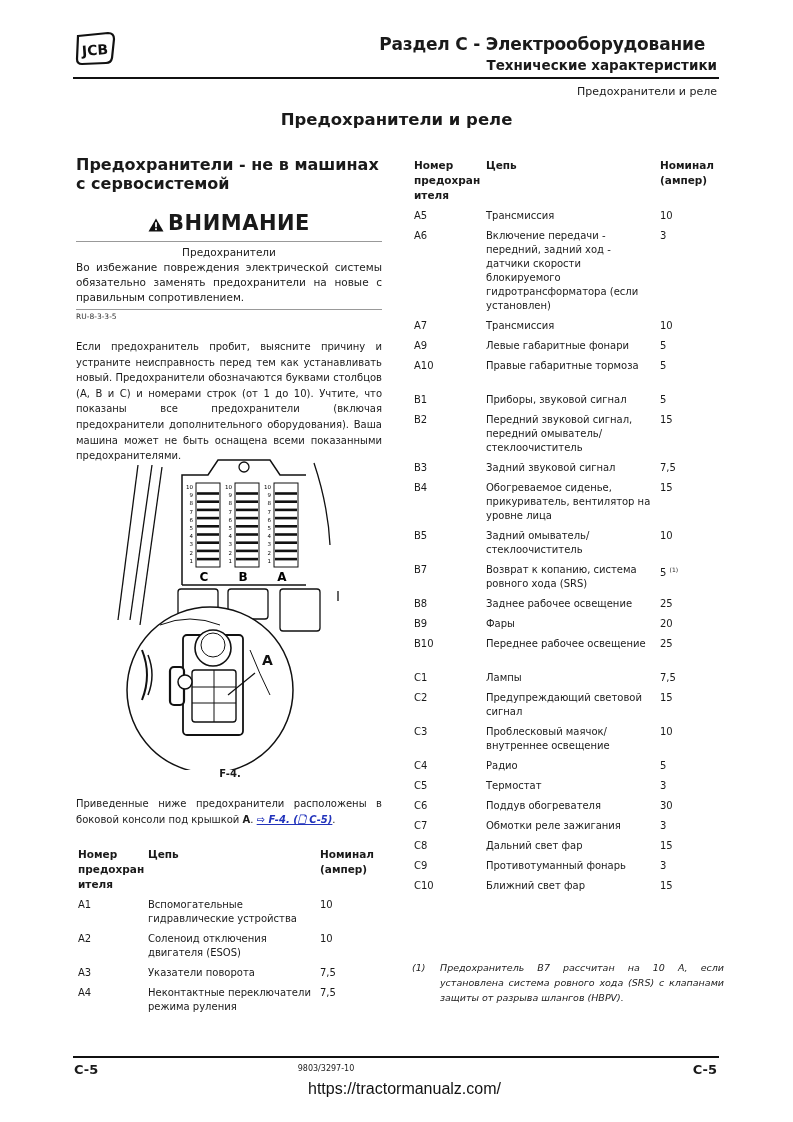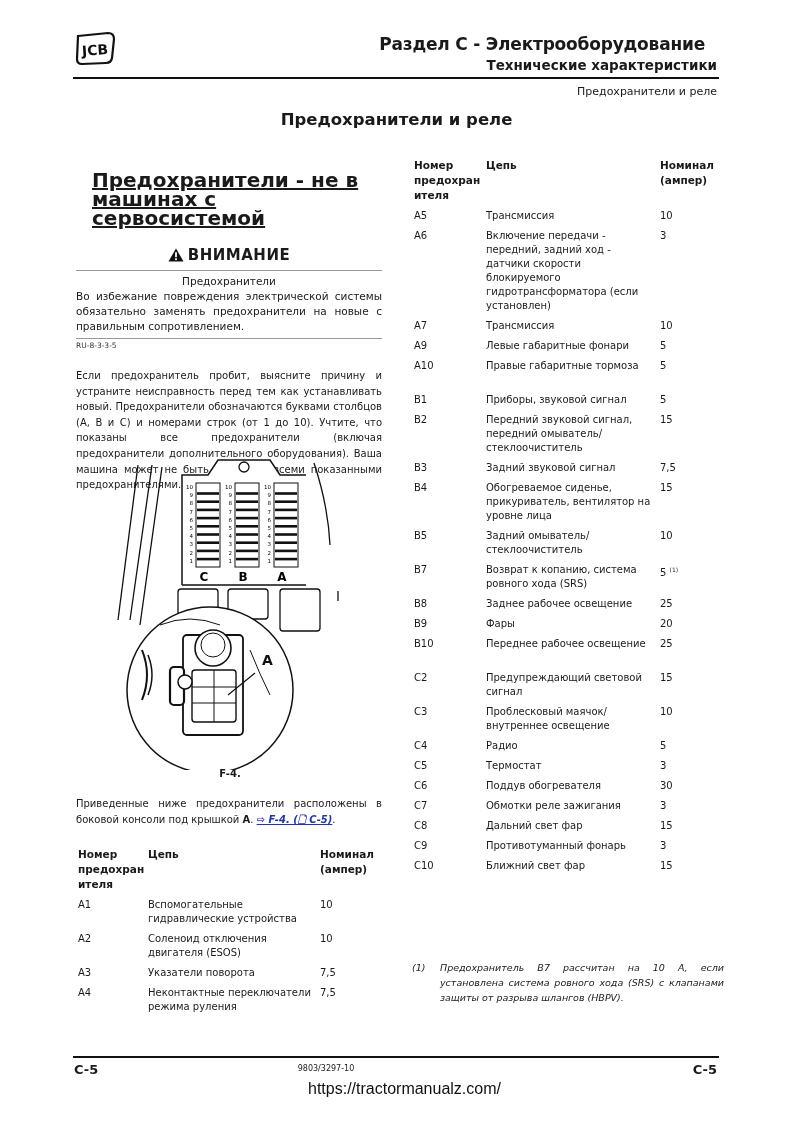--- a/index.html
+++ b/index.html
@@ -7,22 +7,22 @@
          font-family:"DejaVu Sans", sans-serif; color:#1a1a1a; }
   .abs { position:absolute; }
   #logo { left:74px; top:30px; width:42px; height:36px; }
   #hdr-title { right:88px; top:34px; font-size:17px; font-weight:bold; text-align:right; white-space:nowrap; letter-spacing:-0.2px;}
   #hdr-sub { right:76px; top:57px; font-size:13.5px; font-weight:bold; text-align:right; white-space:nowrap;}
   #hdr-rule { left:73px; right:74px; top:77px; height:2px; background:#111; }
   #hdr-topic { right:76px; top:85px; font-size:11px; text-align:right; white-space:nowrap; }
   #page-title { left:0; width:793px; top:110px; font-size:16.5px; font-weight:bold; text-align:center; }
 
   #left { left:76px; top:155px; width:306px; }
-  .sec-h { font-size:20px; font-weight:bold; line-height:19px; margin:16px;text-decoration:underline; }
-  .warn-h { text-align:center; font-size:15px; font-weight:bold; margin-top:18px; letter-spacing:0.5px;}
+  .sec-h { font-size:16px; font-weight:bold; line-height:19px; margin:0; }
+  .warn-h { text-align:center; font-size:21px; font-weight:bold; margin-top:18px; letter-spacing:0.5px;}
   .warn-h svg { vertical-align:-2px; margin-right:4px; }
   .warn-box { border-top:1px solid #999; border-bottom:1px solid #999; margin-top:6px; padding:3px 0 4px; font-size:10.5px; font-weight:normal; line-height:15px; text-align:justify; }
   .warn-box .t { text-align:center; }
   .ref { font-size:7.5px; margin-top:2px; color:#333; }
   .para { font-size:10px; line-height:15.6px; text-align:justify; margin-top:18px; }
 
   #figure { left:100px; top:445px; width:260px; height:325px; }
   #fig-cap { left:200px; top:768px; width:60px; font-size:10px; font-weight:bold; text-align:center;}
   #para2 { left:76px; top:796px; width:306px; font-size:10px; line-height:16px; text-align:justify; }
   #para2 a { color:#2233bb; font-weight:bold; font-style:italic; text-decoration:underline; }
@@ -297,20 +297,25 @@
       </tr>
       <tr>
         <td class="c1">B10</td>
         <td class="c2">Переднее рабочее освещение</td>
         <td class="c3"><span>25</span></td>
       </tr>
       <tr class="gap">
         <td colspan="3"></td>
       </tr>
       <tr>
+        <td class="c1">C1</td>
+        <td class="c2">Лампы</td>
+        <td class="c3"><span>7,5</span></td>
+      </tr>
+      <tr>
         <td class="c1">C2</td>
         <td class="c2">Предупреждающий световой сигнал</td>
         <td class="c3"><span>15</span></td>
       </tr>
       <tr>
         <td class="c1">C3</td>
         <td class="c2">Проблесковый маячок/ внутреннее освещение</td>
         <td class="c3"><span>10</span></td>
       </tr>
       <tr>

